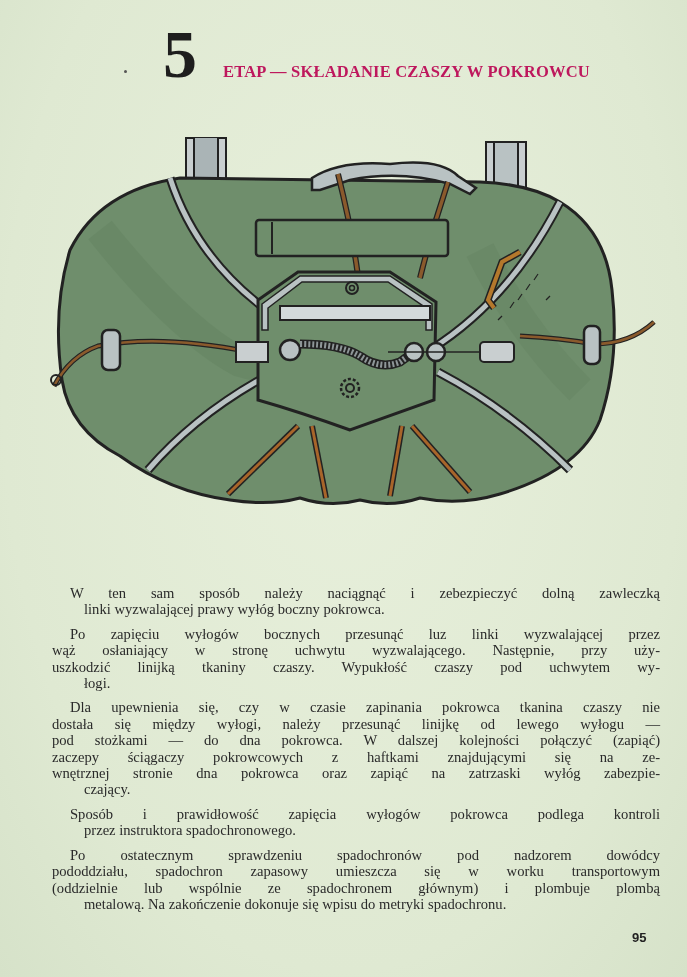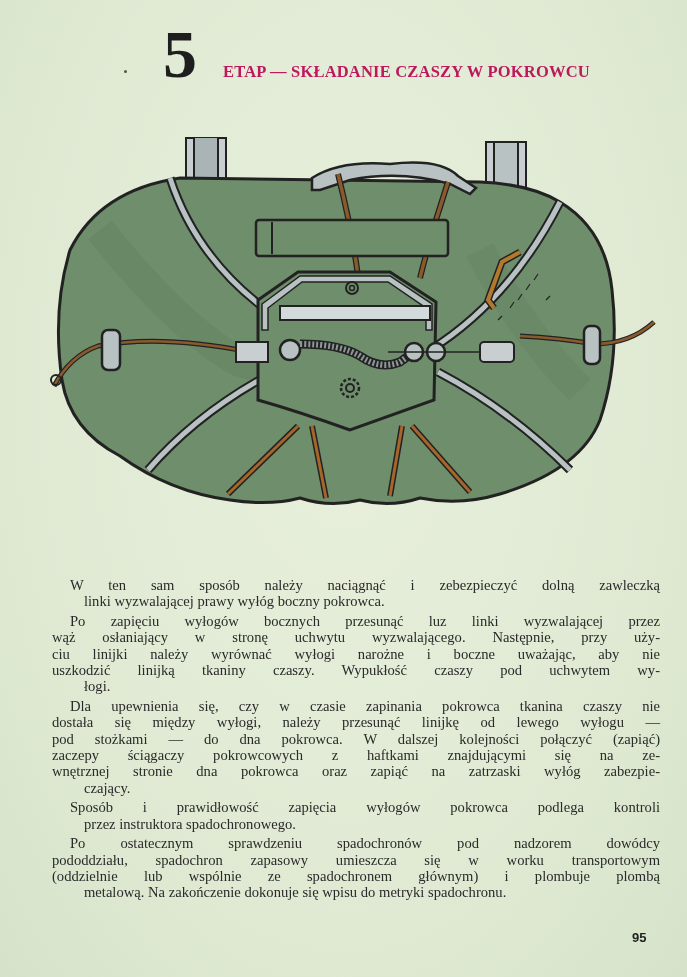--- a/index.html
+++ b/index.html
@@ -30,21 +30,21 @@
   }
   .stray-mark { position:absolute; width:3px; height:3px; border-radius:50%; background:#555; }
   .illustration { position: absolute; left: 40px; top: 130px; width: 620px; height: 380px; }
   .body-text {
     position: absolute; left: 52px; top: 577px; width: 608px;
     font-size: 14.6px; line-height: 16.4px; text-align: justify;
   }
   .body-text p { margin: 0 0 3px 0; text-indent: 0; }
   .body-text .line { display: block; text-align: justify; text-align-last: justify; white-space: nowrap; }
   .body-text .line.last { text-align-last: left; margin-left: 32px; }
-  .body-text .line.indent { padding-left: 18px; }
+  .body-text .line.indent { padding-left: 18px; margin-top: 8px; }
   .page-number {
     position: absolute; left: 632px; top: 930px;
     font-family: "Liberation Sans", sans-serif; font-weight: bold; font-size: 13px; color: #222; text-align: right;
   }
 </style>
 </head>
 <body>
 
 <div class="page-bg"></div>
 
@@ -131,21 +131,20 @@
 </div>
 
 <div class="body-text">
   <p>
     <span class="line indent">W ten sam sposób należy naciągnąć i zebezpieczyć dolną zawleczką</span>
     <span class="line last">linki wyzwalającej prawy wyłóg boczny pokrowca.</span>
   </p>
   <p>
     <span class="line indent">Po zapięciu wyłogów bocznych przesunąć luz linki wyzwalającej przez</span>
     <span class="line">wąż osłaniający w stronę uchwytu wyzwalającego. Następnie, przy uży-</span>
-    <span class="line">ciu linijki należy wyrównać wyłogi narożne i boczne uważając, aby nie</span>
     <span class="line">uszkodzić linijką tkaniny czaszy. Wypukłość czaszy pod uchwytem wy-</span>
     <span class="line last">łogi.</span>
   </p>
   <p>
     <span class="line indent">Dla upewnienia się, czy w czasie zapinania pokrowca tkanina czaszy nie</span>
     <span class="line">dostała się między wyłogi, należy przesunąć linijkę od lewego wyłogu —</span>
     <span class="line">pod stożkami — do dna pokrowca. W dalszej kolejności połączyć (zapiąć)</span>
     <span class="line">zaczepy ściągaczy pokrowcowych z haftkami znajdującymi się na ze-</span>
     <span class="line">wnętrznej stronie dna pokrowca oraz zapiąć na zatrzaski wyłóg zabezpie-</span>
     <span class="line last">czający.</span>

